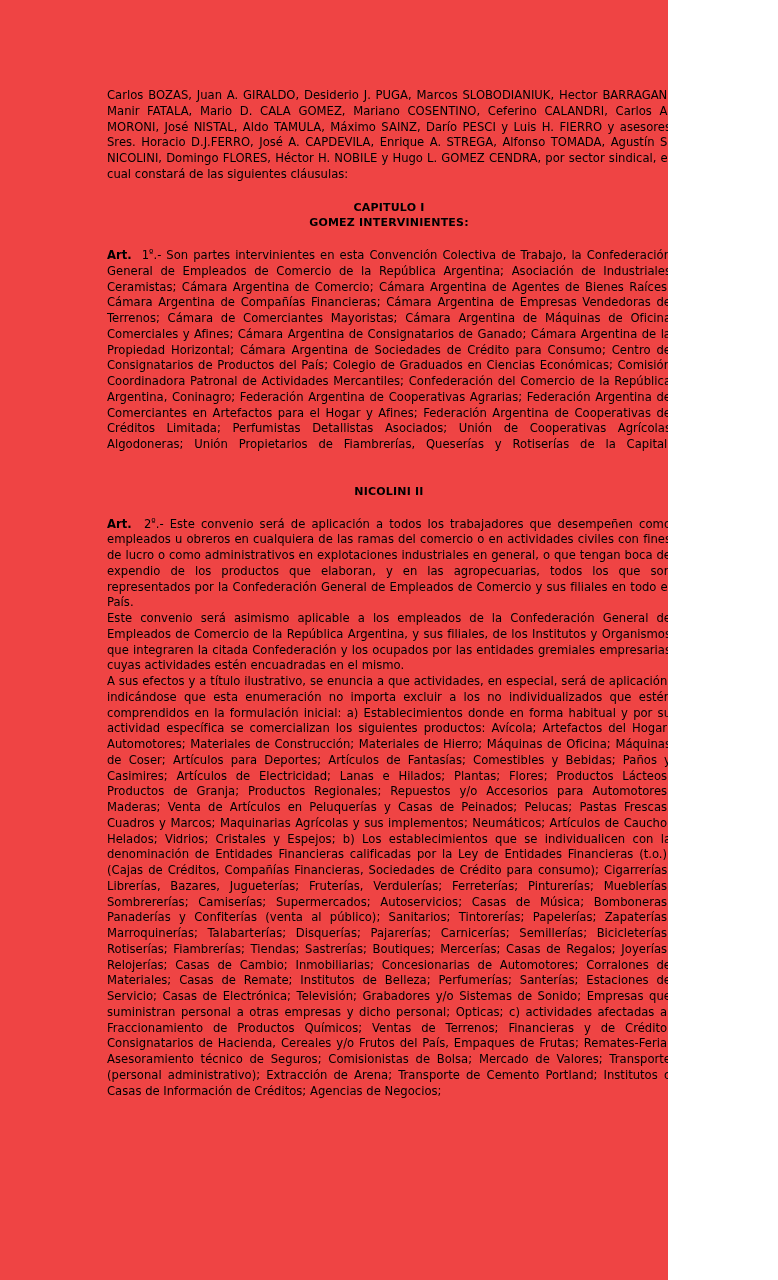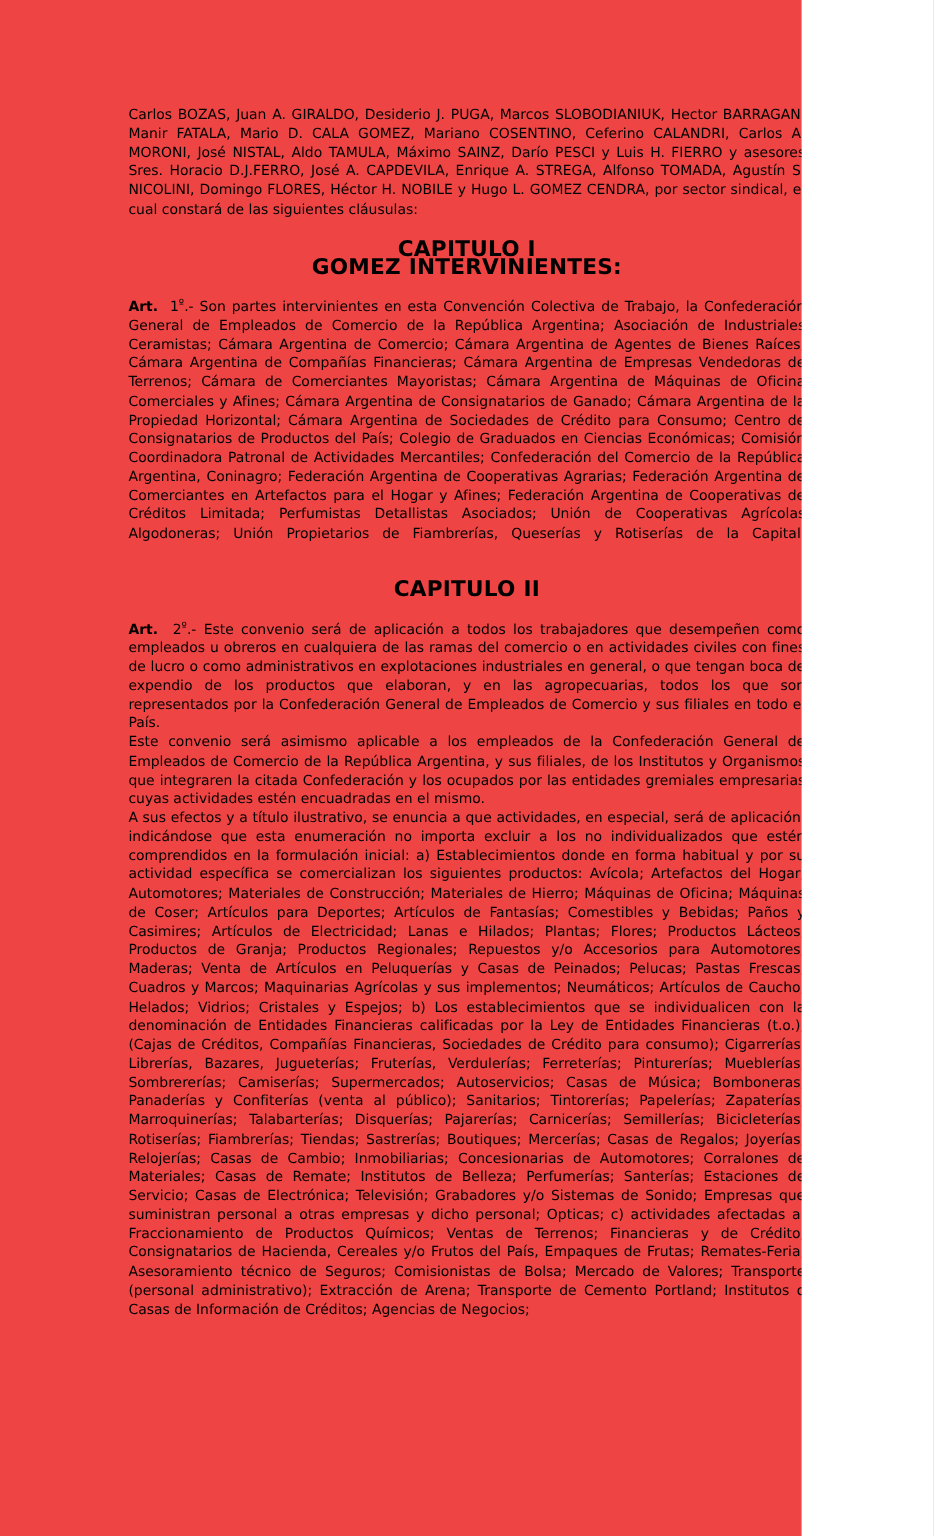--- a/index.html
+++ b/index.html
@@ -35,21 +35,21 @@
     letter-spacing: 0.01px;
     word-spacing: 0px;
   }
   
   p.body-par.stretch-last {
     text-align-last: justify;
   }
   .heading-block {
     margin: 0;
     text-align: center;
-    font-size: 18px;
+    font-size: 11px;
     line-height: 15.75px;
     font-weight: bold;
   }
   .heading-block .line {
     display: block;
     letter-spacing: 0.2px;
   }
   .art-label {
     font-weight: bold;
   }
@@ -78,21 +78,21 @@
       <span class="line">GOMEZ INTERVINIENTES:</span>
     </div>
 
     <span class="spacer gap-after-heading"></span>
 
     <p class="body-par stretch-last"><span class="art-label">Art.</span><span>&nbsp; </span><span>1</span><span class="ord">º</span><span>.- </span><span>Son partes intervinientes en esta Convención Colectiva de Trabajo, la Confederación General de Empleados de Comercio de la República Argentina; Asociación de Industriales Ceramistas; Cámara Argentina de Comercio; Cámara Argentina de Agentes de Bienes Raíces; Cámara Argentina de Compañías Financieras; Cámara Argentina de Empresas Vendedoras de Terrenos; Cámara de Comerciantes Mayoristas; Cámara Argentina de Máquinas de Oficina Comerciales y Afines; Cámara Argentina de Consignatarios de Ganado; Cámara Argentina de la Propiedad Horizontal; Cámara Argentina de Sociedades de Crédito para Consumo; Centro de Consignatarios de Productos del País; Colegio de Graduados en Ciencias Económicas; Comisión Coordinadora Patronal de Actividades Mercantiles; Confederación del Comercio de la República Argentina, Coninagro; Federación Argentina de Cooperativas Agrarias; Federación Argentina de Comerciantes en Artefactos para el Hogar y Afines; Federación Argentina de Cooperativas de Créditos Limitada; Perfumistas Detallistas Asociados; Unión de Cooperativas Agrícolas Algodoneras; Unión Propietarios de Fiambrerías, Queserías y Rotiserías de la Capital.</span></p>
 
     <span class="spacer gap-big"></span>
 
     <div class="heading-block">
-      <span class="line">CAPITULO II</span>
+      <span class="line">NICOLINI II</span>
     </div>
 
     <span class="spacer gap-after-heading"></span>
 
     <p class="body-par"><span class="art-label">Art.</span><span>&nbsp; </span><span>2</span><span class="ord">º</span><span>.- </span><span>Este convenio será de aplicación a todos los trabajadores que desempeñen como empleados u obreros en cualquiera de las ramas del comercio o en actividades civiles con fines de lucro o como administrativos en explotaciones industriales en general, o que tengan boca de expendio de los productos que elaboran, y en las agropecuarias, todos los que son representados por la Confederación General de Empleados de Comercio y sus filiales en todo el País.</span></p>
 
     <p class="body-par">Este convenio será asimismo aplicable a los empleados de la Confederación General de Empleados de Comercio de la República Argentina, y sus filiales, de los Institutos y Organismos que integraren la citada Confederación y los ocupados por las entidades gremiales empresarias cuyas actividades estén encuadradas en el mismo.</p>
 
     <p class="body-par">A sus efectos y a título ilustrativo, se enuncia a que actividades, en especial, será de aplicación, indicándose que esta enumeración no importa excluir a los no individualizados que estén comprendidos en la formulación inicial: a) Establecimientos donde en forma habitual y por su actividad específica se comercializan los siguientes productos: Avícola; Artefactos del Hogar; Automotores; Materiales de Construcción; Materiales de Hierro; Máquinas de Oficina; Máquinas de Coser; Artículos para Deportes; Artículos de Fantasías; Comestibles y Bebidas; Paños y Casimires; Artículos de Electricidad; Lanas e Hilados; Plantas; Flores; Productos Lácteos; Productos de Granja; Productos Regionales; Repuestos y/o Accesorios para Automotores; Maderas; Venta de Artículos en Peluquerías y Casas de Peinados; Pelucas; Pastas Frescas; Cuadros y Marcos; Maquinarias Agrícolas y sus implementos; Neumáticos; Artículos de Caucho; Helados; Vidrios; Cristales y Espejos; b) Los establecimientos que se individualicen con la denominación de Entidades Financieras calificadas por la Ley de Entidades Financieras (t.o.); (Cajas de Créditos, Compañías Financieras, Sociedades de Crédito para consumo); Cigarrerías, Librerías, Bazares, Jugueterías; Fruterías, Verdulerías; Ferreterías; Pinturerías; Mueblerías; Sombrererías; Camiserías; Supermercados; Autoservicios; Casas de Música; Bomboneras; Panaderías y Confiterías (venta al público); Sanitarios; Tintorerías; Papelerías; Zapaterías; Marroquinerías; Talabarterías; Disquerías; Pajarerías; Carnicerías; Semillerías; Bicicleterías; Rotiserías; Fiambrerías; Tiendas; Sastrerías; Boutiques; Mercerías; Casas de Regalos; Joyerías; Relojerías; Casas de Cambio; Inmobiliarias; Concesionarias de Automotores; Corralones de Materiales; Casas de Remate; Institutos de Belleza; Perfumerías; Santerías; Estaciones de Servicio; Casas de Electrónica; Televisión; Grabadores y/o Sistemas de Sonido; Empresas que suministran personal a otras empresas y dicho personal; Opticas; c) actividades afectadas a: Fraccionamiento de Productos Químicos; Ventas de Terrenos; Financieras y de Crédito; Consignatarios de Hacienda, Cereales y/o Frutos del País, Empaques de Frutas; Remates-Feria; Asesoramiento técnico de Seguros; Comisionistas de Bolsa; Mercado de Valores; Transporte (personal administrativo); Extracción de Arena; Transporte de Cemento Portland; Institutos o Casas de Información de Créditos; Agencias de Negocios;</p>
 

